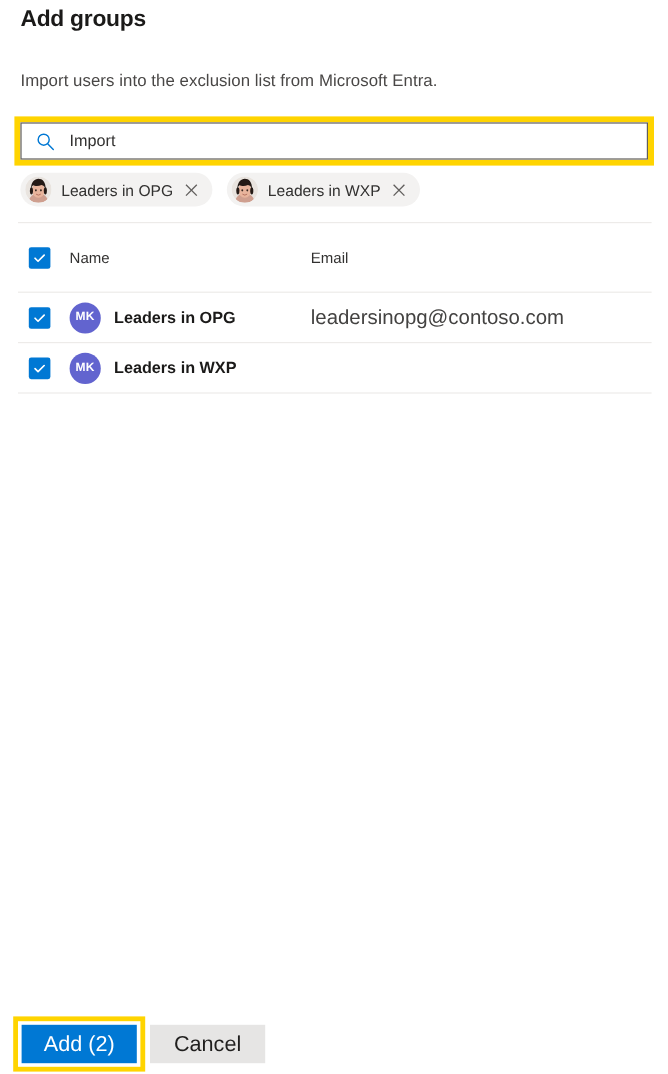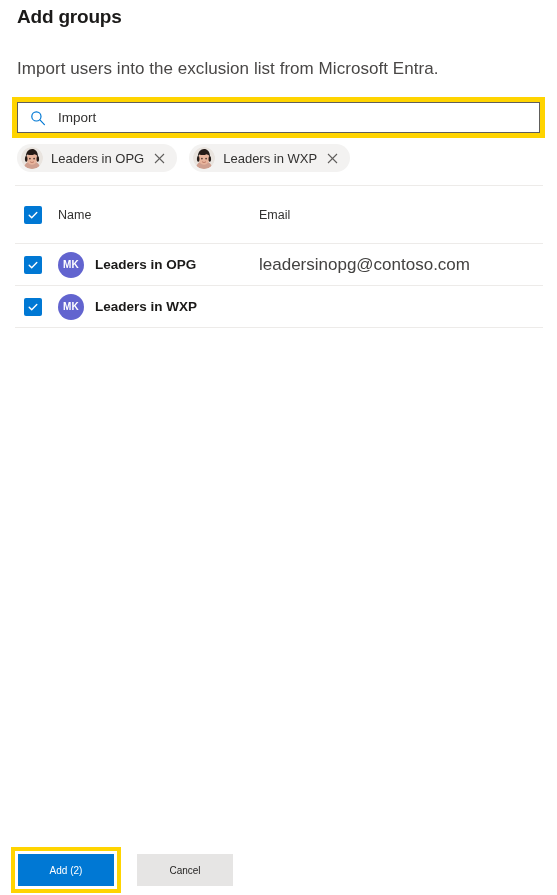--- a/index.html
+++ b/index.html
@@ -30,21 +30,21 @@
     font-size: 19px;
     font-weight: bold;
     letter-spacing: -0.2px;
     color: #1b1a19;
   }
 
   .page-subtitle {
     position: absolute;
     left: 17px;
     top: 59px;
-    font-size: 17px;
+    font-size: 14px;
     color: #494746;
     letter-spacing: 0.05px;
   }
 
   
   .search-highlight {
     position: absolute;
     left: 12px;
     top: 97px;
     width: 533px;
@@ -230,38 +230,38 @@
     border: 4px solid #ffd400;
     background: #ffffff;
     padding: 3px;
     display: inline-flex;
   }
 
   .btn {
     height: 32px;
     min-width: 96px;
     font-family: "Liberation Sans", sans-serif;
-    font-size: 10px;
+    font-size: 18px;
     border: none;
     cursor: pointer;
     display: flex;
     align-items: center;
     justify-content: center;
     padding: 0 16px;
   }
 
   .btn-primary {
     background: #0078d4;
     color: #ffffff;
   }
 
   .btn-secondary {
     background: #e6e5e4;
     color: #201f1e;
-    margin-left: 16px;
+    margin-left: 4px;
   }
 </style>
 </head>
 <body>
 
 <div class="panel">
 
   <div class="page-title">Add groups</div>
   <div class="page-subtitle">Import users into the exclusion list from Microsoft Entra.</div>
 

